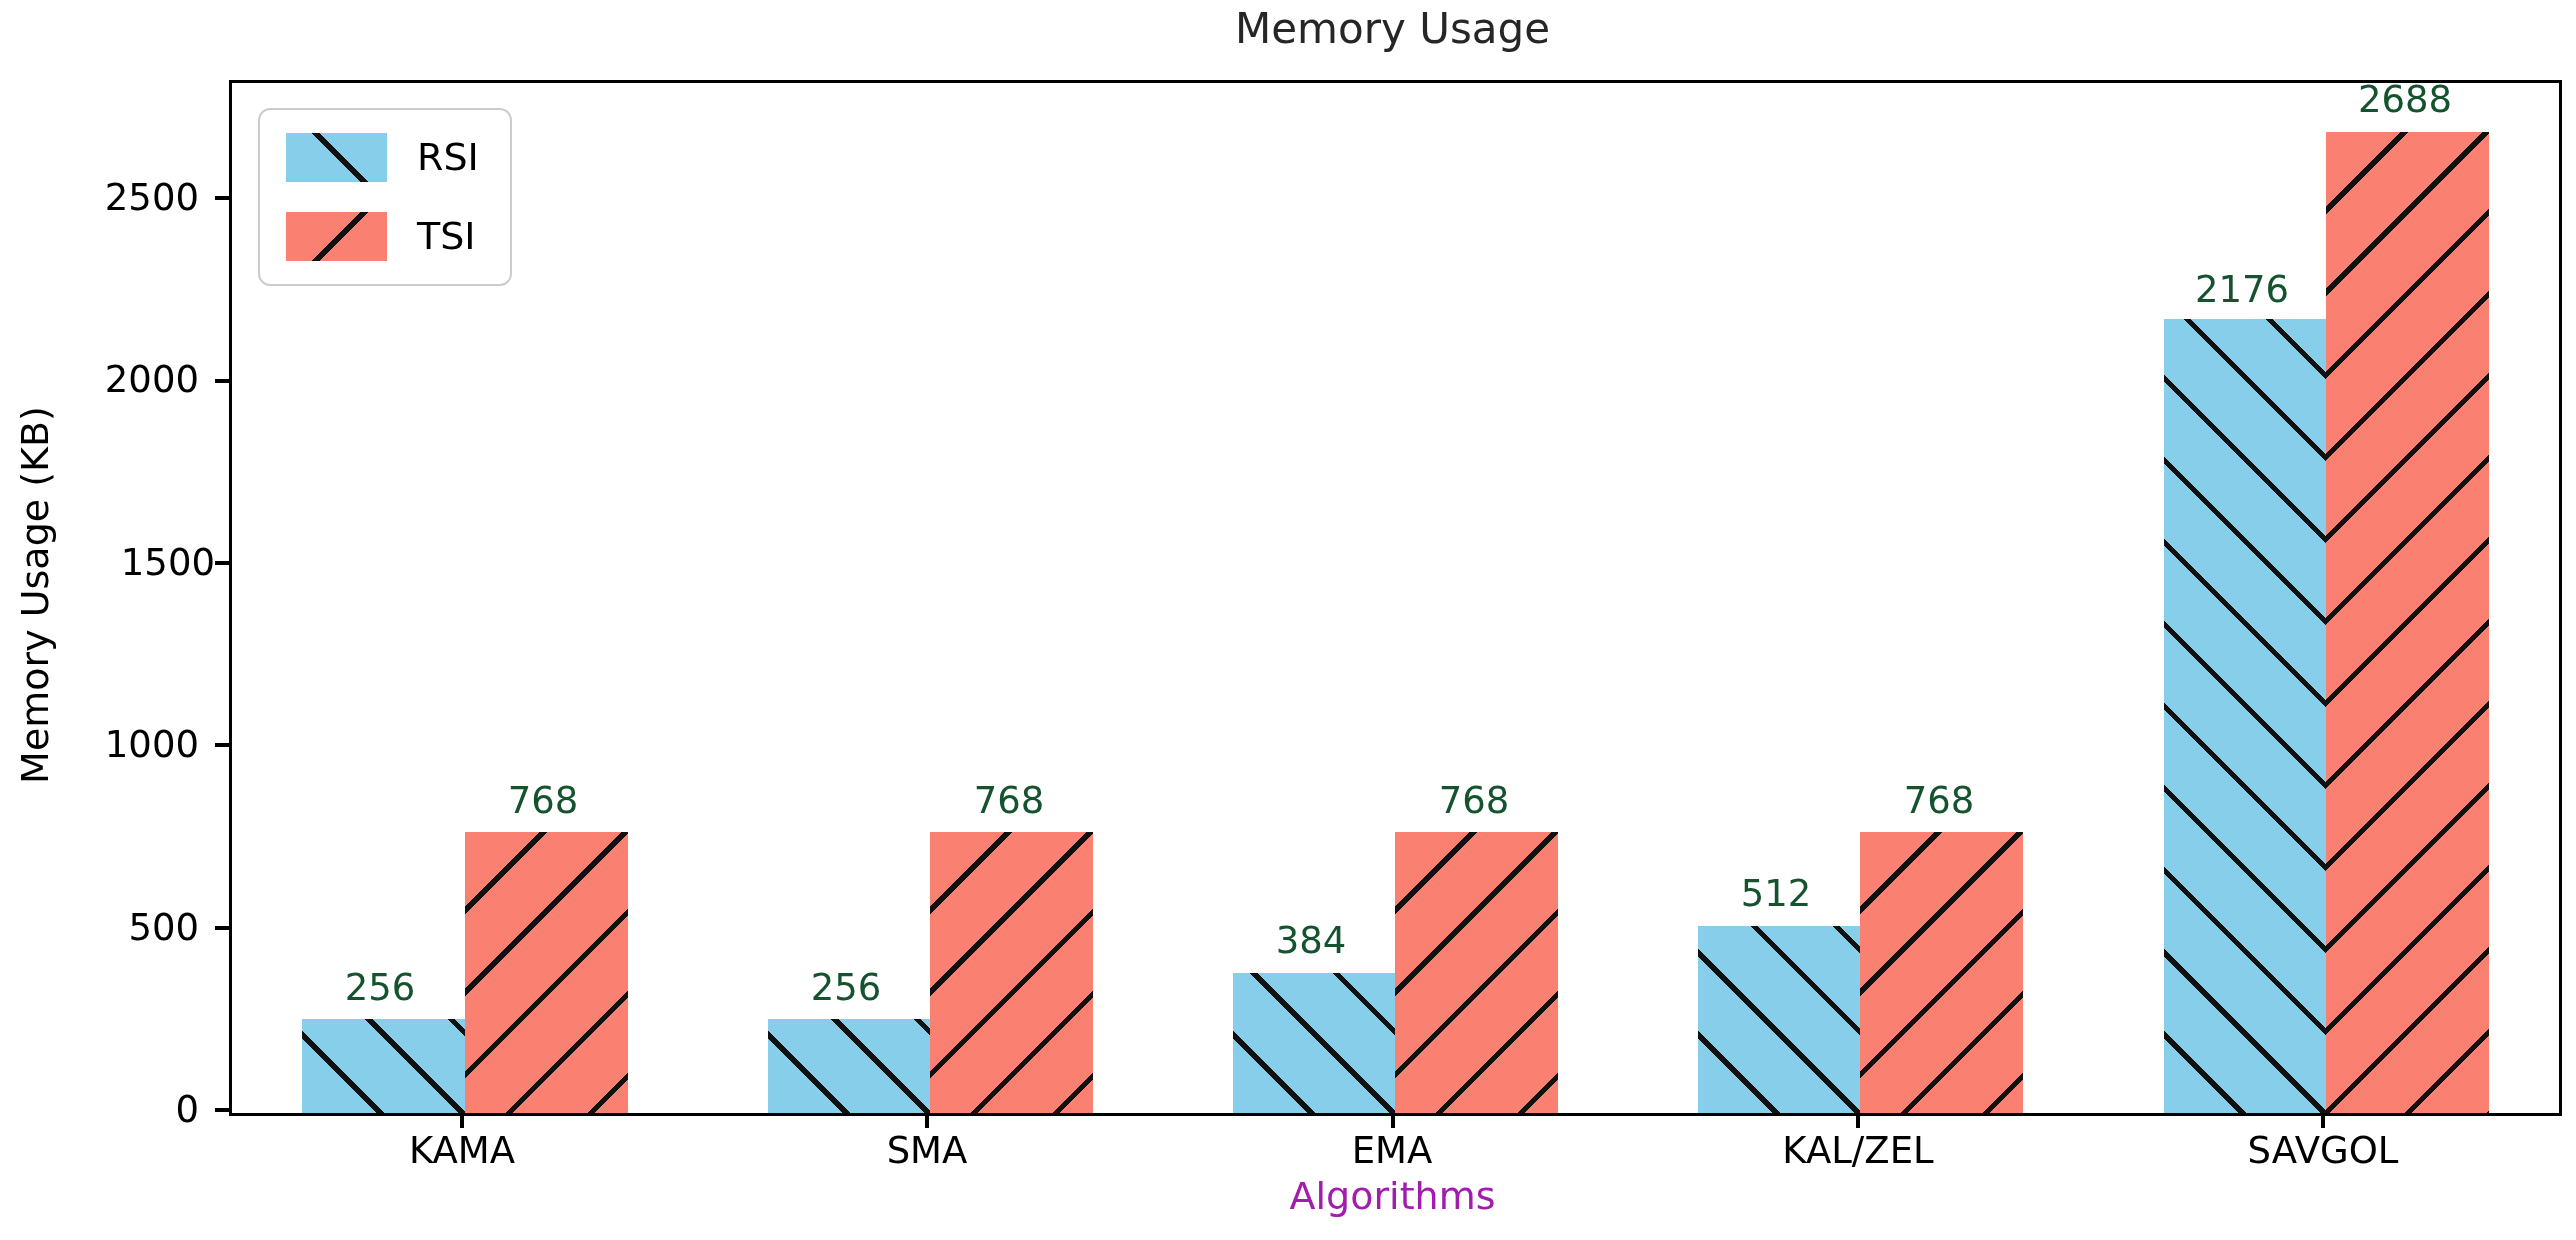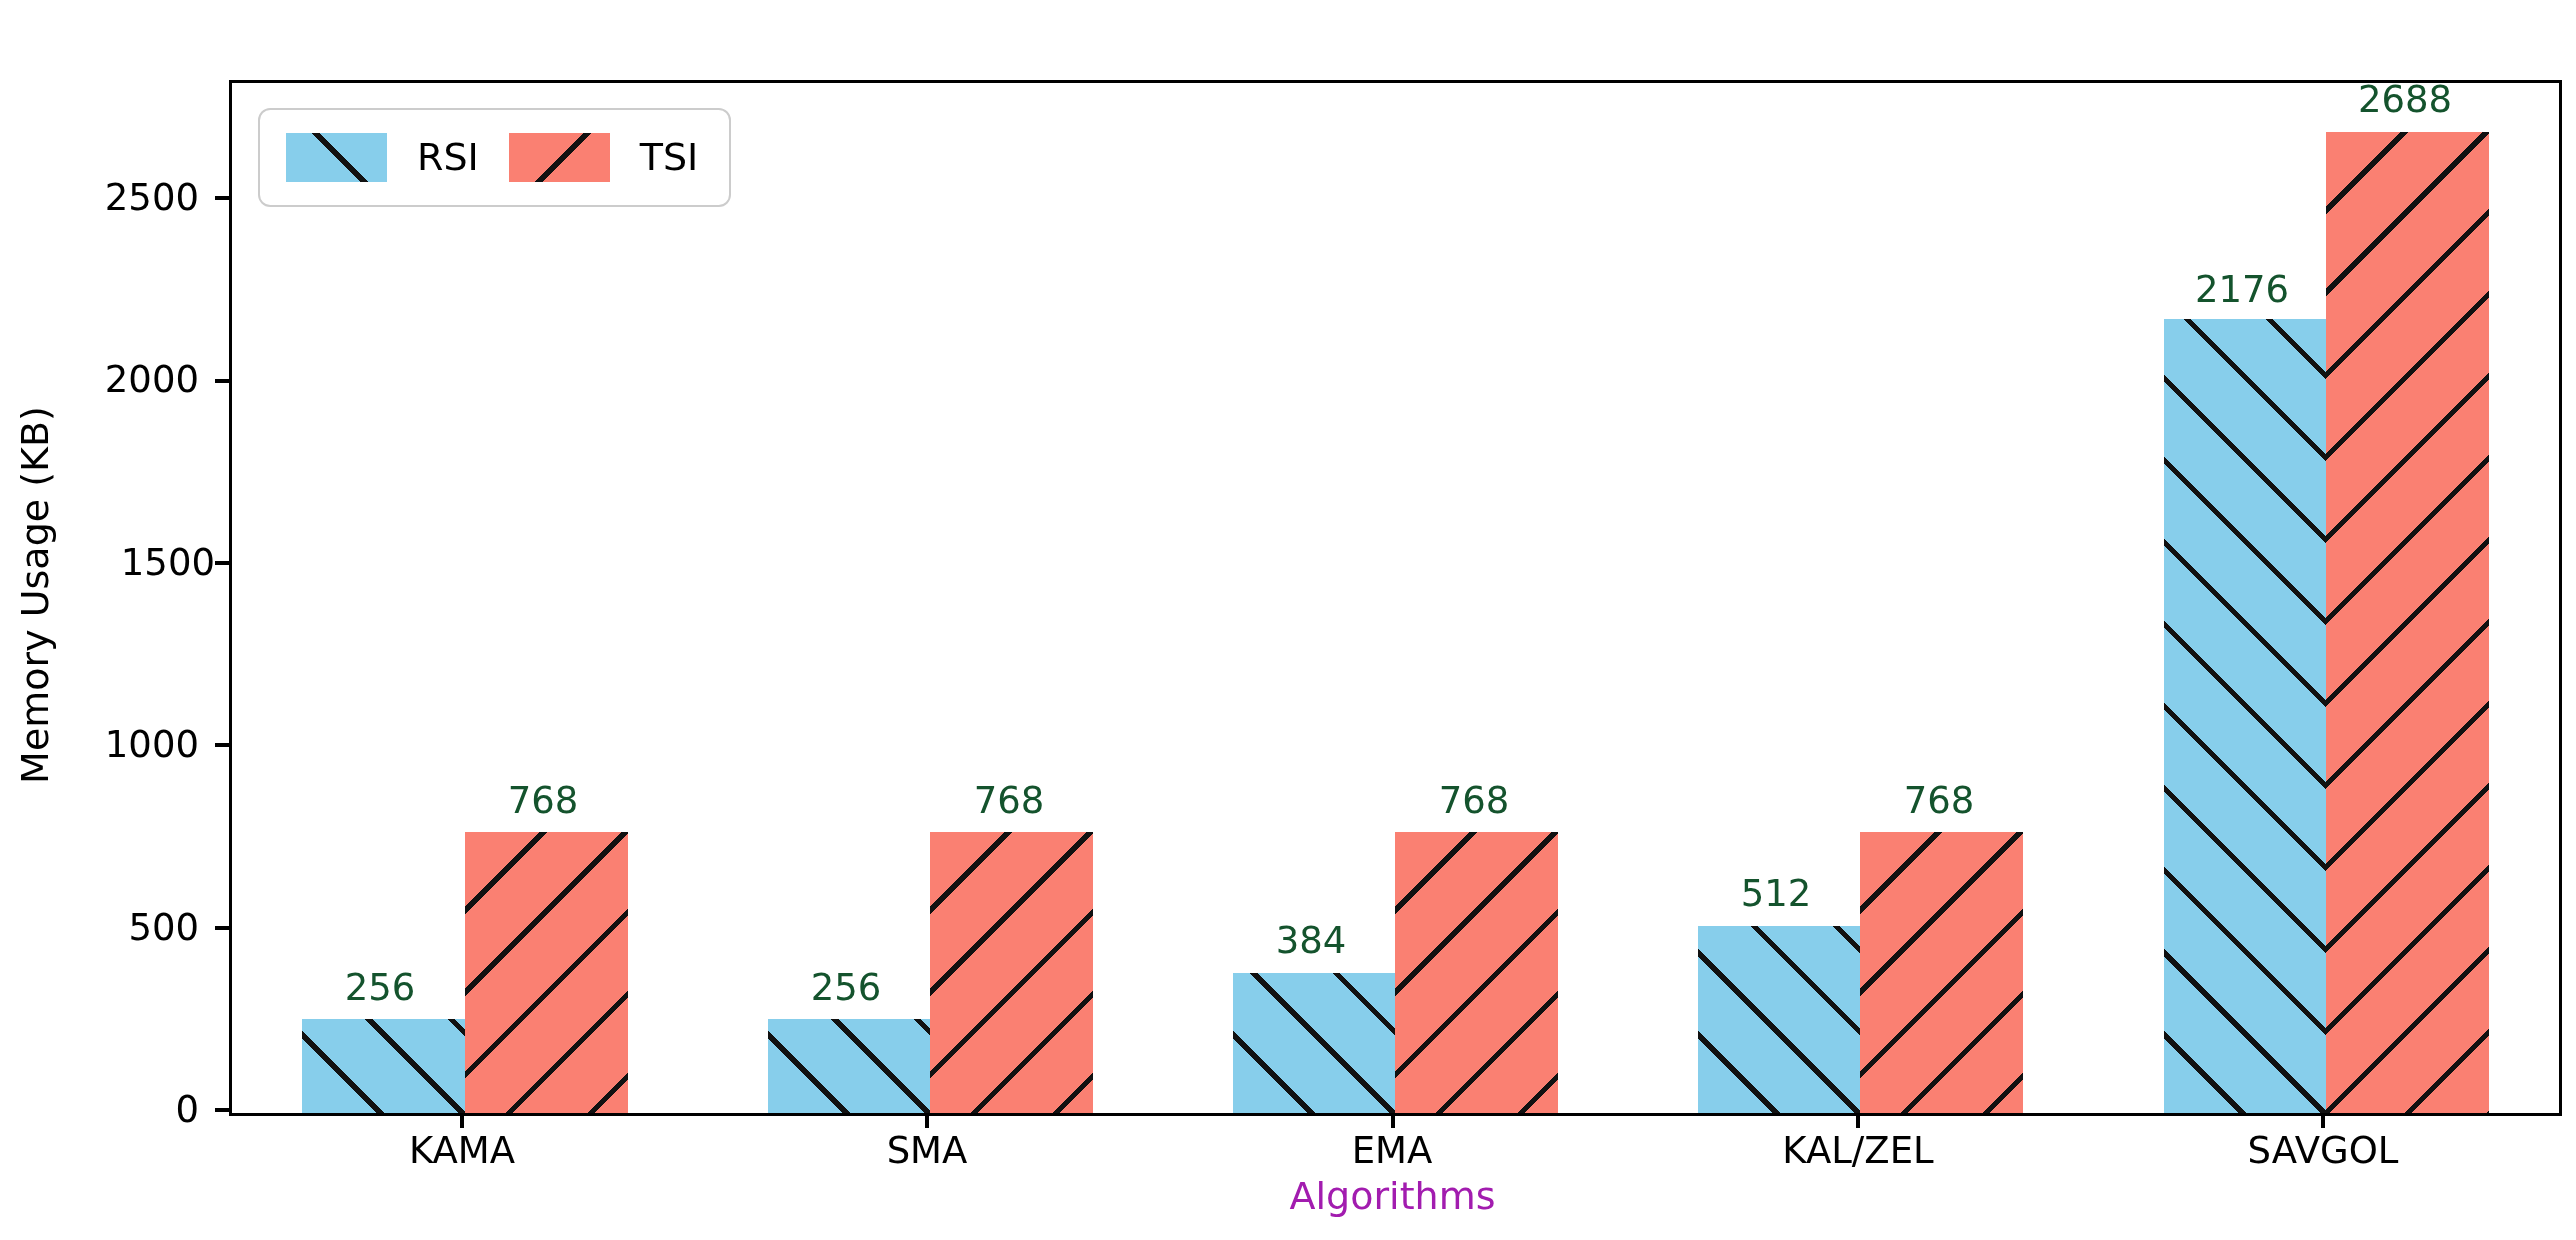--- a/index.html
+++ b/index.html
@@ -104,21 +104,21 @@
   }
   .legend {
     position: absolute;
     left: 26px;
     top: 24.5px;
     padding: 23px 31px 23px 26px;
     border: 2.6px solid #cccccc;
     border-radius: 12.2px;
     background: rgba(255, 255, 255, 0.9);
     display: flex;
-    flex-direction: row;
+    flex-direction: column;
     gap: 30px;
   }
   .legend-row {
     display: flex;
     align-items: center;
     gap: 30px;
   }
   .legend-swatch {
     width: 101px;
     height: 49px;
@@ -127,20 +127,21 @@
   .legend-label {
     font-size: 38px;
     line-height: 44px;
     color: #000000;
   }
 </style>
 </head>
 <body>
 
 <div class="figure">
+  <div class="chart-title">Memory Usage</div>
   <div class="y-axis-title">Memory Usage (KB)</div>
   <div class="plot-area">
     <div class="legend">
         <div class="legend-row">
           <div class="legend-swatch hatch-back" style="background-color: rgb(135, 206, 235);"></div>
           <div class="legend-label">RSI</div>
         </div>
         <div class="legend-row">
           <div class="legend-swatch hatch-fwd" style="background-color: rgb(250, 128, 114);"></div>
           <div class="legend-label">TSI</div>

